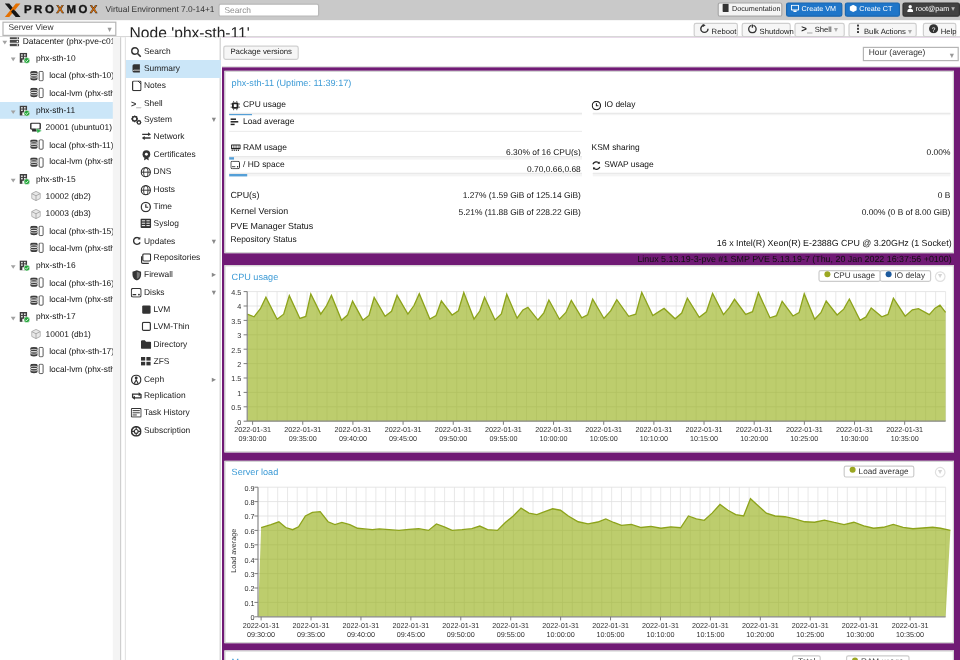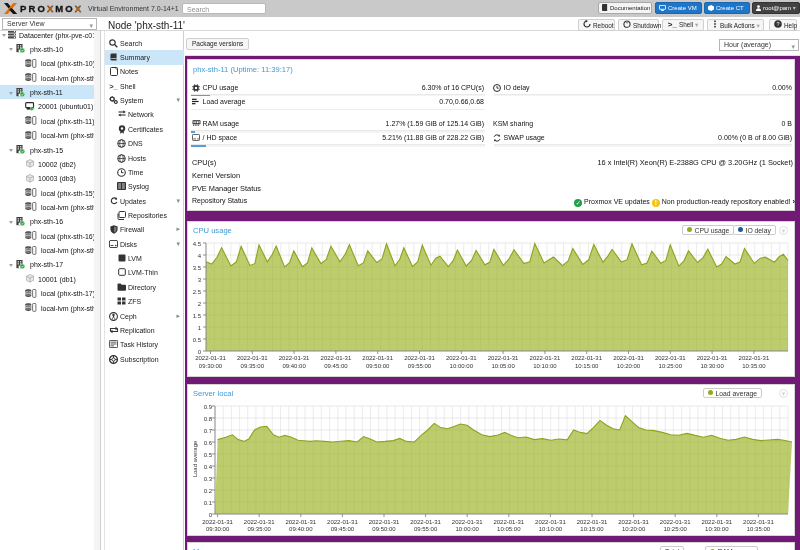--- a/index.html
+++ b/index.html
@@ -14,21 +14,21 @@
 .hbtn { position:absolute; top:2px; height:12px; border-radius:2px; font-size:6px; line-height:11px; padding:0 3px; color:#222; white-space:nowrap; }
 .hbtn svg { vertical-align:-1px; margin-right:2px; }
 #b-doc { left:598px; width:54px; background:#f4f4f4; border:1px solid #a8a8a8; }
 #b-cvm { left:655px; width:47px; background:#1f76c9; border:1px solid #1a67b0; color:#fff; }
 #b-cct { left:704px; width:46px; background:#1f76c9; border:1px solid #1a67b0; color:#fff; }
 #b-usr { left:752px; width:48px; background:#424242; border:1px solid #333; color:#fff; }
 
 #row2 { position:absolute; left:0; top:17px; width:800px; height:14px; background:#fff; border-bottom:1px solid #d8d8d8; }
 #svcombo { position:absolute; left:2px; top:18px; width:95px; height:12px; background:#fff; border:1px solid #b5b5b5; font-size:7px; color:#333; padding:0 4px; line-height:10.5px; }
 #svcombo .car { position:absolute; right:3px; top:1.5px; color:#999; font-size:7px; }
-#nodetab { position:absolute; left:108px; top:20px; font-size:10px; color:#222; }
+#nodetab { position:absolute; left:108px; top:20px; font-size:13px; color:#222; }
 .r2btn { position:absolute; top:18.5px; height:12px; background:#f6f6f6; border:1px solid #cfcfcf; border-radius:2px; font-size:6.4px; line-height:10.5px; color:#222; padding:0 4px; white-space:nowrap; }
 .r2btn .ic { margin-right:2px; }
 .r2btn .car { color:#aaa; font-size:6.5px; }
 
 #tree { position:absolute; left:0; top:31px; width:101px; height:519px; background:#fff; border-right:1px solid #cfcfcf; overflow:hidden; }
 .trow { position:absolute; left:0; width:101px; height:14.4px; font-size:7px; color:#111; white-space:nowrap; overflow:hidden; }
 .trow .cart { position:absolute; width:0; height:0; border-left:2.5px solid transparent; border-right:2.5px solid transparent; border-top:3.5px solid #a2a2a2; top:6px; }
 .tico { position:absolute; top:2px; }
 .tlab { position:absolute; top:3.5px; }
 #selband { position:absolute; left:0; top:54.5px; width:101px; height:14.4px; background:#cbe6f8; }
@@ -44,21 +44,21 @@
 
 #main { position:absolute; left:185px; top:31px; width:615px; height:519px; background:#701a75; }
 #tbar { position:absolute; left:0; top:0; width:615px; height:25px; background:#fff; border-bottom:1px solid #e0e0e0; }
 #pkgbtn { position:absolute; left:1px; top:7px; height:12px; background:#f6f6f6; border:1px solid #cfcfcf; border-radius:2px; font-size:6.5px; line-height:10.5px; color:#222; padding:0 5px; }
 #hourcmb { position:absolute; left:534px; top:8px; width:80px; height:12px; background:#fff; border:1px solid #b5b5b5; font-size:7px; color:#333; padding:0 4px; line-height:10.5px; }
 #hourcmb .car { position:absolute; right:3px; top:1.5px; color:#999; font-size:7px; }
 .panel { position:absolute; left:2px; width:608px; background:#fff; border:1px solid #d4d4d4; }
 .ptitle { font-size:7.6px; color:#3d9bd6; }
 
 .srow { position:absolute; font-size:7px; color:#111; white-space:nowrap; }
-.sval { position:absolute; font-size:7px; color:#111; text-align:right; white-space:nowrap; }
+.sval { position:absolute; font-size:7px; color:#111; text-align:right; white-space:nowrap;margin-top:40px; }
 .sbar { position:absolute; height:2.5px; background:#f4f4f4; border-top:1px solid #e9e9e9; }
 .sbar .fill { position:absolute; left:0; top:0; height:100%; background:#549fd7; }
 .lline { position:absolute; height:1px; background:#ededed; }
 .licon { position:absolute; width:8px; } .licon svg { display:block; }
 
 .leg { position:absolute; height:10.5px; background:#fff; border:1px solid #ccc; border-radius:2px; font-size:6.8px; line-height:9.5px; color:#333; padding:0 4px; white-space:nowrap; }
 .leg .dot { display:inline-block; width:5px; height:5px; border-radius:50%; margin-right:2.5px; vertical-align:0.5px; }
 </style>
 </head>
 <body>
@@ -618,20 +618,21 @@
           <path d="M7.8 5.8 a3.5 3.5 0 0 1 -6 0.9" fill="none" stroke="#222" stroke-width="1.1"></path>
           <path d="M1.4 8.4 L1.4 6.1 L3.6 6.4 Z" fill="#222"></path>
         </svg>
       </span>
       <div class="srow" style="left:315.5px;top:74px">SWAP usage</div>
       <div class="sval" style="left:384px;top:74px;width:220px">0.00% (0 B of 8.00 GiB)</div>
       <div class="sbar" style="left:306px;top:84px;width:298px"></div>
       <div class="srow" style="left:4px;top:97.5px;font-size:7.4px">CPU(s)</div>
       <div class="sval" style="left:175px;top:97.5px;width:430px;font-size:7.4px">16 x Intel(R) Xeon(R) E-2388G CPU @ 3.20GHz (1 Socket)</div>
       <div class="srow" style="left:4px;top:110.5px;font-size:7.4px">Kernel Version</div>
+      <div class="sval" style="left:175px;top:110.5px;width:430px;font-size:7.4px">Linux 5.13.19-3-pve #1 SMP PVE 5.13.19-7 (Thu, 20 Jan 2022 16:37:56 +0100)</div>
       <div class="srow" style="left:4px;top:123.5px;font-size:7.4px">PVE Manager Status</div>
       <div class="srow" style="left:4px;top:136.5px">Repository Status</div>
       <div class="sval" style="left:187px;top:136.5px;width:420px"><span style="display:inline-block;width:8px;height:8px;border-radius:50%;background:#21a04c;color:#fff;font-size:6px;line-height:8px;text-align:center;vertical-align:-1px">✓</span> Proxmox VE updates <span style="display:inline-block;width:8px;height:8px;border-radius:50%;background:#f5c511;color:#fff;font-size:6.5px;font-weight:bold;line-height:8px;text-align:center;vertical-align:-1px">!</span> Non production-ready repository enabled! <span style="font-weight:bold;font-size:7.5px">›</span></div>
 </div>
 <div class="panel" id="pB" style="top:190px;height:156px">
 <div class="ptitle" style="position:absolute;left:5px;top:4px">CPU usage</div>
 <div class="leg" style="left:494px;top:2.5px"><span class="dot" style="background:#9ba722"></span>CPU usage</div>
 <div class="leg" style="left:545px;top:2.5px"><span class="dot" style="background:#1c5a9e"></span>IO delay</div>
 <div style="position:absolute;left:591px;top:3.5px;width:9px;height:9px;border:1px solid #e0e0e0;border-radius:50%;color:#d5d5d5;font-size:6px;line-height:9px;text-align:center">▼</div>
 <svg width="607" height="156" style="position:absolute;left:0;top:0">
@@ -776,21 +777,21 @@
 <text x="440.5" y="145.5" text-anchor="middle" font-size="6" fill="#333">10:20:00</text>
 <text x="482.3" y="138" text-anchor="middle" font-size="6" fill="#333">2022-01-31</text>
 <text x="482.3" y="145.5" text-anchor="middle" font-size="6" fill="#333">10:25:00</text>
 <text x="524.1" y="138" text-anchor="middle" font-size="6" fill="#333">2022-01-31</text>
 <text x="524.1" y="145.5" text-anchor="middle" font-size="6" fill="#333">10:30:00</text>
 <text x="565.9" y="138" text-anchor="middle" font-size="6" fill="#333">2022-01-31</text>
 <text x="565.9" y="145.5" text-anchor="middle" font-size="6" fill="#333">10:35:00</text>
 </svg>
 </div>
 <div class="panel" id="pC" style="top:353px;height:152px">
-<div class="ptitle" style="position:absolute;left:5px;top:4px">Server local</div>
+<div class="ptitle" style="position:absolute;left:5px;top:4px">Server load</div>
 <div class="leg" style="left:515px;top:2.5px"><span class="dot" style="background:#9ba722"></span>Load average</div>
 <div style="position:absolute;left:591px;top:3.5px;width:9px;height:9px;border:1px solid #e0e0e0;border-radius:50%;color:#d5d5d5;font-size:6px;line-height:9px;text-align:center">▼</div>
 <svg width="607" height="152" style="position:absolute;left:0;top:0">
 <line x1="35.2" y1="21" x2="35.2" y2="129" stroke="#e4e4e4" stroke-width="0.7"></line>
 <line x1="43.4" y1="21" x2="43.4" y2="129" stroke="#e4e4e4" stroke-width="0.7"></line>
 <line x1="51.6" y1="21" x2="51.6" y2="129" stroke="#e4e4e4" stroke-width="0.7"></line>
 <line x1="59.7" y1="21" x2="59.7" y2="129" stroke="#e4e4e4" stroke-width="0.7"></line>
 <line x1="67.9" y1="21" x2="67.9" y2="129" stroke="#e4e4e4" stroke-width="0.7"></line>
 <line x1="76.1" y1="21" x2="76.1" y2="129" stroke="#e4e4e4" stroke-width="0.7"></line>
 <line x1="84.3" y1="21" x2="84.3" y2="129" stroke="#e4e4e4" stroke-width="0.7"></line>

